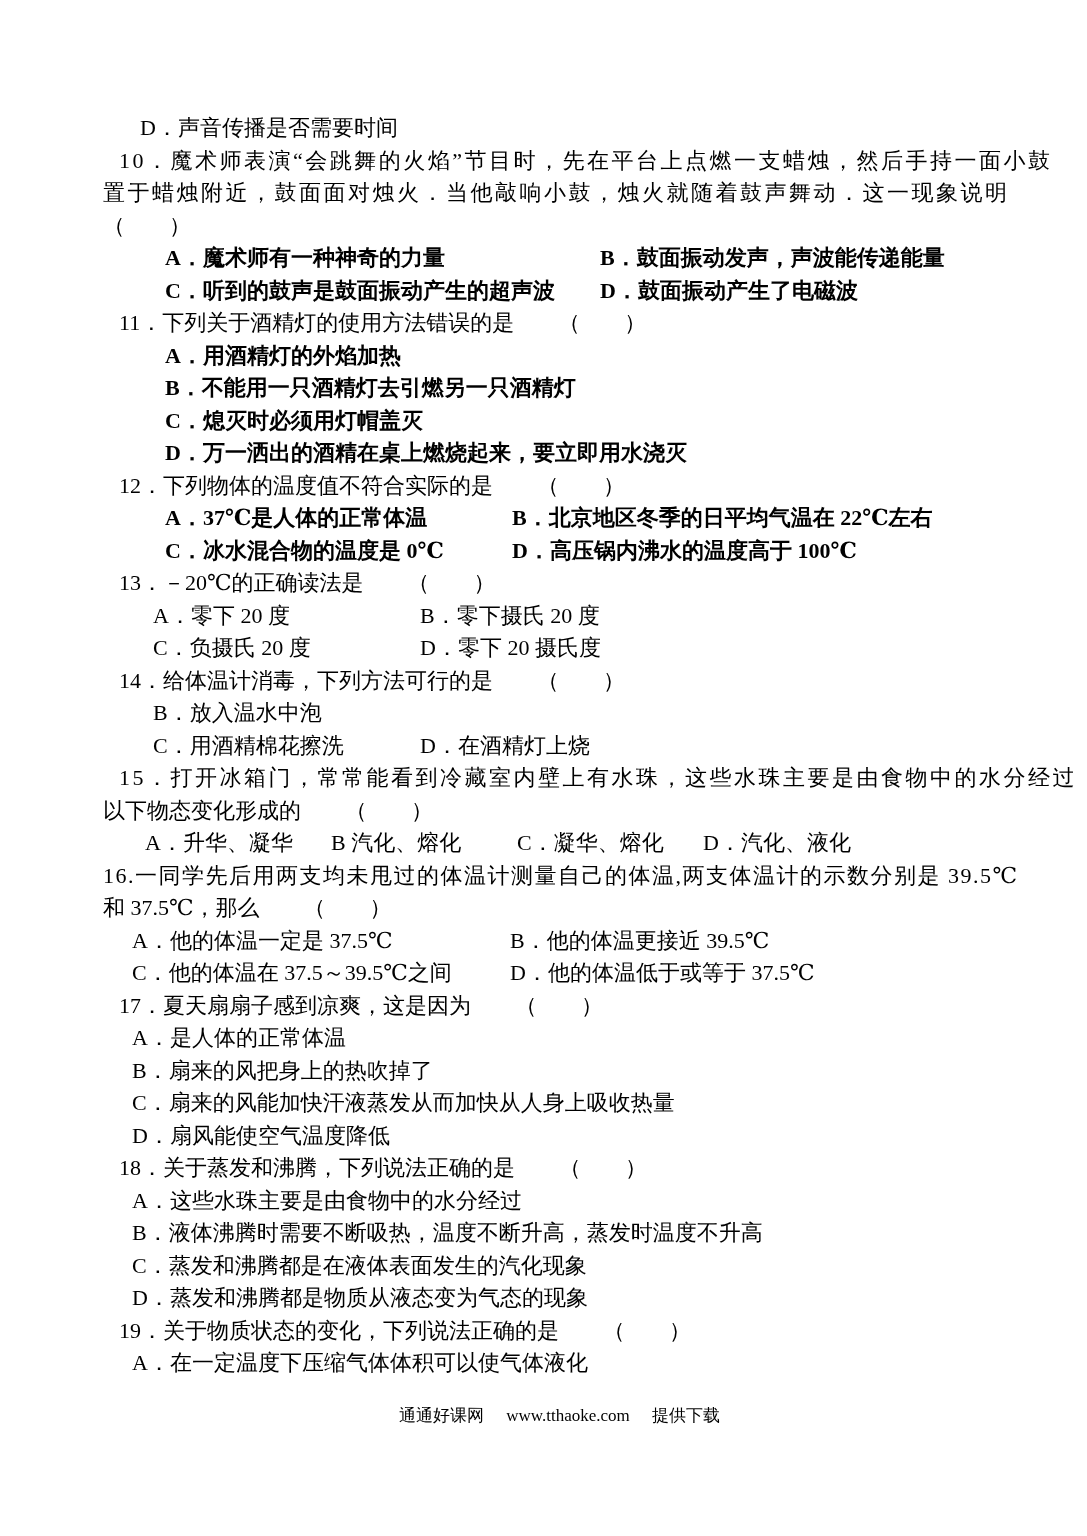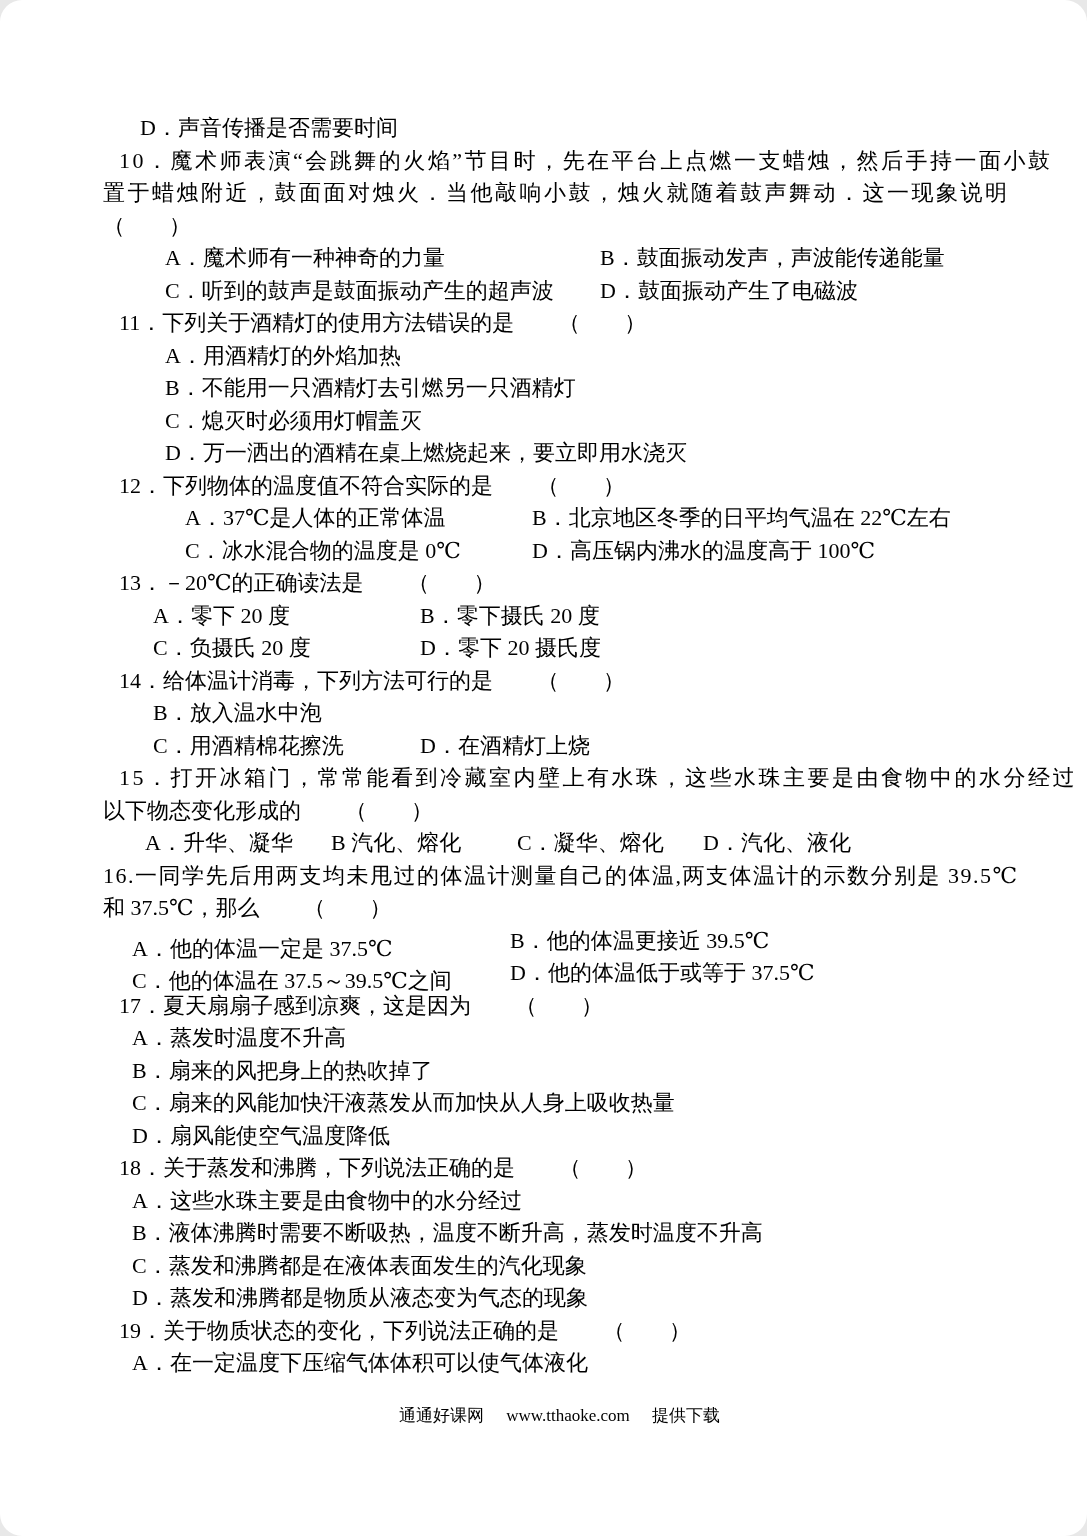--- a/index.html
+++ b/index.html
@@ -6,48 +6,47 @@
   .page {
     position: relative;
     width: 1087px;
     height: 1536px;
     margin: 0 auto;
     background: #ffffff;
     color: #000000;
     font-family: "Liberation Serif", "DejaVu Serif", serif;
     font-size: 22px;
     overflow: hidden;
-    border-radius: 22px;
   }
   .content {
     position: absolute;
     top: 112px;
     left: 103px;
     right: 50px;
   }
   .line {
     height: 32.5px;
     line-height: 32.5px;
     white-space: nowrap;
   }
   
   .ind-d    { padding-left: 37px; }   
   .ind-q    { padding-left: 16px; }   
-  .ind-opt  { padding-left: 62px; }   
+  .ind-opt  { padding-left: 62px; font-weight: bold; }   
   .ind-opt-sm { padding-left: 50px; } 
   .ind-opt-15 { padding-left: 42px; align-items: flex-end; } 
   .ind-opt-xs { padding-left: 29px; } 
   
   .row2 { display: flex; }
   .row2 > span { white-space: nowrap; }
   .c1 { flex-shrink: 0; display: inline-block; }
   .c1-435 { width: 435px; }
-  .c1-347 { width: 347px; margin-left: 20px; }
+  .c1-347 { width: 347px; }
   .c1-267 { width: 267px; }
-  .c1-378 { width: 378px; margin-top: 8px; }
+  .c1-378 { width: 378px; }
   
   .row4 { display: flex; }
   .row4 > span { flex-shrink: 0; display: inline-block; white-space: nowrap; }
   .c4 { width: 186px; }
   
   .stretch  { letter-spacing: 2.5px; }
   .stretch2 { letter-spacing: 1.5px; }
   .footer {
     position: absolute;
     top: 1400px;
@@ -144,21 +143,21 @@
         <span>B．他的体温更接近 39.5℃</span>
       </div>
       <div class="line ind-opt-xs row2">
         <span class="c1 c1-378">C．他的体温在 37.5～39.5℃之间</span>
         <span>D．他的体温低于或等于 37.5℃</span>
       </div>
     </div>
 
     <div>
       <div class="line ind-q">17．夏天扇扇子感到凉爽，这是因为　　（　　）</div>
-      <div class="line ind-opt-xs">A．蒸发时温度不升高</div>
+      <div class="line ind-opt-xs">A．是人体的正常体温</div>
       <div class="line ind-opt-xs">B．扇来的风把身上的热吹掉了</div>
       <div class="line ind-opt-xs">C．扇来的风能加快汗液蒸发从而加快从人身上吸收热量</div>
       <div class="line ind-opt-xs">D．扇风能使空气温度降低</div>
     </div>
 
     <div>
       <div class="line ind-q">18．关于蒸发和沸腾，下列说法正确的是　　（　　）</div>
       <div class="line ind-opt-xs">A．这些水珠主要是由食物中的水分经过</div>
       <div class="line ind-opt-xs">B．液体沸腾时需要不断吸热，温度不断升高，蒸发时温度不升高</div>
       <div class="line ind-opt-xs">C．蒸发和沸腾都是在液体表面发生的汽化现象</div>

